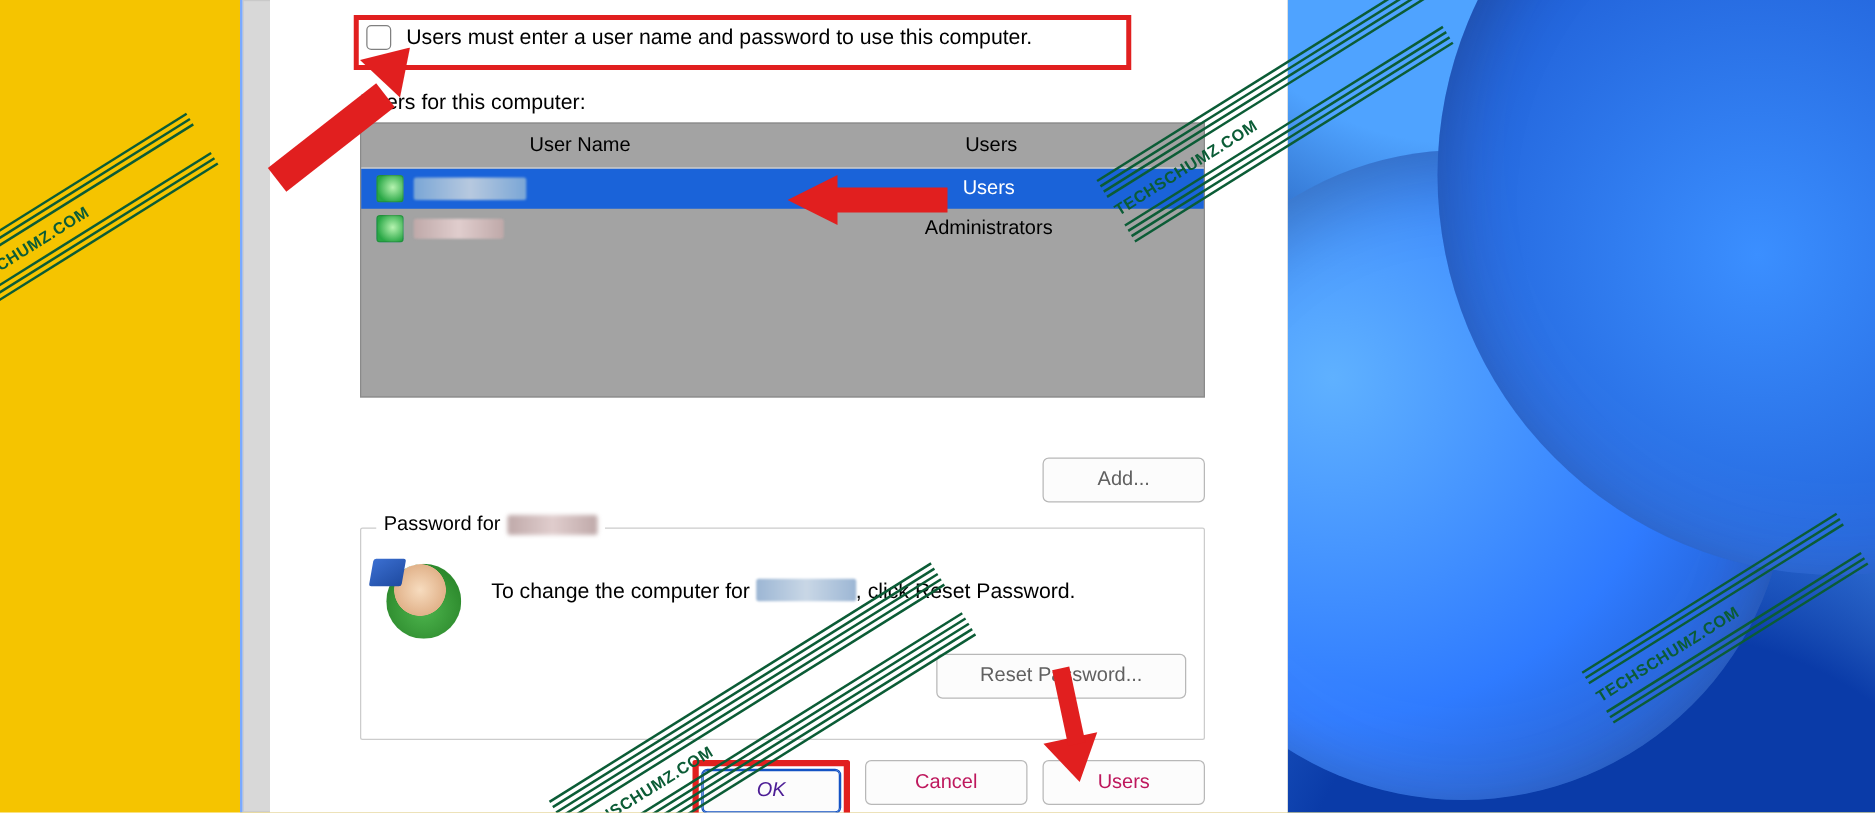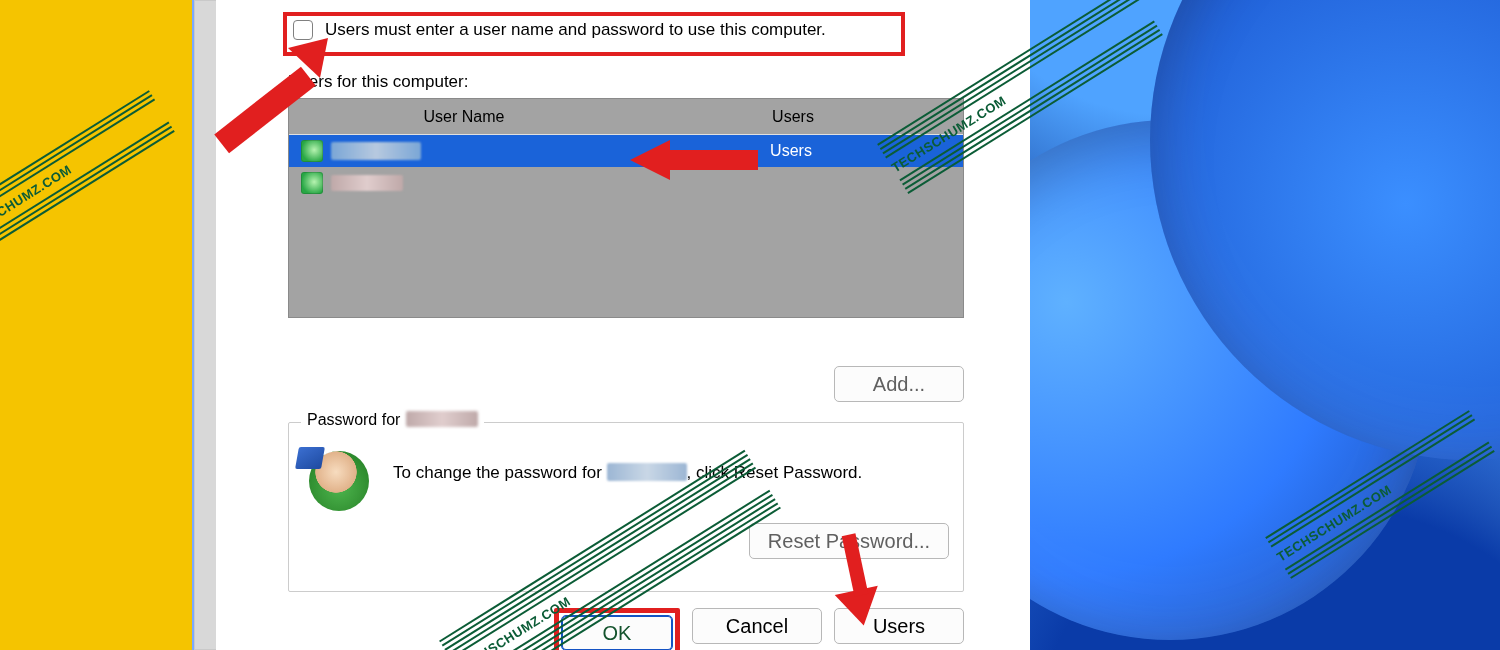--- a/index.html
+++ b/index.html
@@ -136,36 +136,36 @@
     position: absolute;
     left: 72px; top: 366px; width: 676px;
     display: flex; justify-content: flex-end; gap: 12px;
   }
   .btn {
     min-width: 130px; height: 36px;
     border: 1px solid #b8b8b8;
     background: #fcfcfc;
     border-radius: 5px;
     display: inline-flex; align-items: center; justify-content: center;
-    font-size: 20px; color: #606060;
+    font-size: 16px; color: #606060;
     cursor: pointer;
   }
 
   
   .groupbox {
     position: absolute;
     left: 72px; top: 422px; width: 676px; height: 170px;
     border: 1px solid #cccccc;
     border-radius: 2px;
   }
   .groupbox .legend {
     position: absolute; left: 12px; top: -12px;
     background: #fff; padding: 0 6px;
     font-size: 16px;
-    display: flex; gap: 6px;
+    display: flex; align-items: center; gap: 6px;
   }
   .avatar {
     position: absolute; left: 20px; top: 28px; width: 60px; height: 60px;
     border-radius: 50%;
     background:
       radial-gradient(circle at 45% 35%, #f7dcbf 0%, #e1b28a 40%, transparent 41%),
       radial-gradient(circle at 50% 60%, #4eb54e 0%, #2d8a2d 70%);
   }
   .avatar::after{
     content:""; position:absolute; left:-12px; top:-4px; width:26px; height:22px;
@@ -185,31 +185,32 @@
   .reset-btn {
     position: absolute; right: 14px; top: 100px;
   }
 
   
   .bottom-buttons {
     position: absolute;
     left: 72px; top: 608px; width: 676px;
     display: flex; justify-content: flex-end; gap: 12px;
   }
-  .btn-normal { color: #000000; }
+  .btn-normal { color: #be185d; }
   .ok-wrap {
     border: 5px solid #e11f1f;
     padding: 2px;
     border-radius: 2px;
   }
   .btn.ok {
     border: 1.5px solid #1453c4;
     box-shadow: 0 0 0 1px #1453c4 inset;
-    color: #14532d;
+    color: #4c1d95;
     min-width: 112px;
+    font-style: italic;
   }
 
   
   .arrow {
     position: absolute;
     pointer-events: none;
   }
 
   
   .watermark {
@@ -253,35 +254,36 @@
           <span class="blur-name"></span>
         </div>
         <div class="group-cell2">Users</div>
       </div>
 
       <div class="list-row">
         <div class="group-cell" style="display:flex;align-items:center;">
           <span class="user-icon"></span>
           <span class="blur-name small"></span>
         </div>
+        <div class="group-cell2">Administrators</div>
       </div>
     </div>
 
     <div class="list-buttons">
       <div class="btn">Add...</div>
     </div>
 
     <div class="groupbox">
       <div class="legend">
         <span>Password for </span>
         <span class="blur-name small" style="filter:blur(1.5px);"></span>
       </div>
       <div class="avatar"></div>
       <div class="pw-text">
-        <span>To change the password for </span>
+        <span>To change the computer for </span>
         <span class="inline-blur"></span><span>, click Reset Password.</span>
       </div>
       <div class="btn reset-btn" style="min-width:200px;">Reset Password...</div>
     </div>
 
     <div class="bottom-buttons">
       <span class="ok-wrap">
         <div class="btn ok">OK</div>
       </span>
       <div class="btn btn-normal">Cancel</div>

